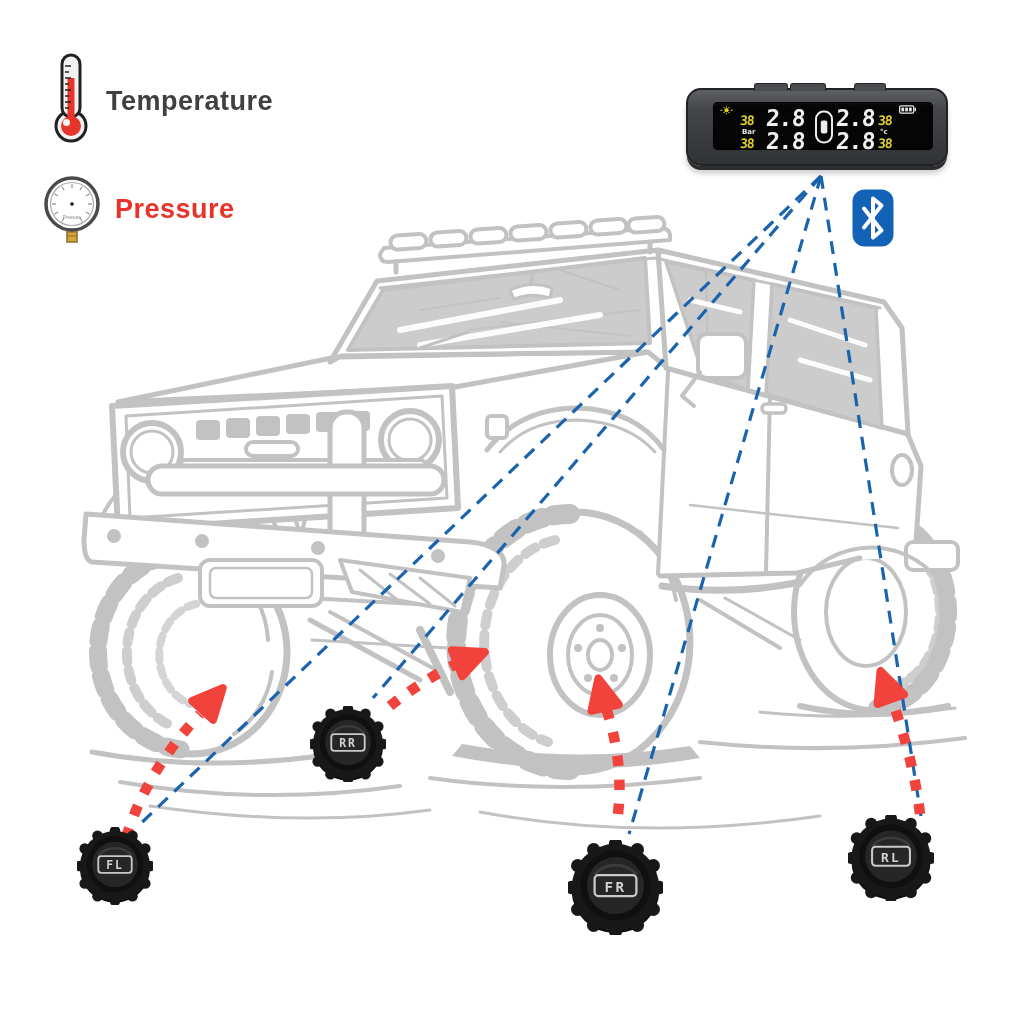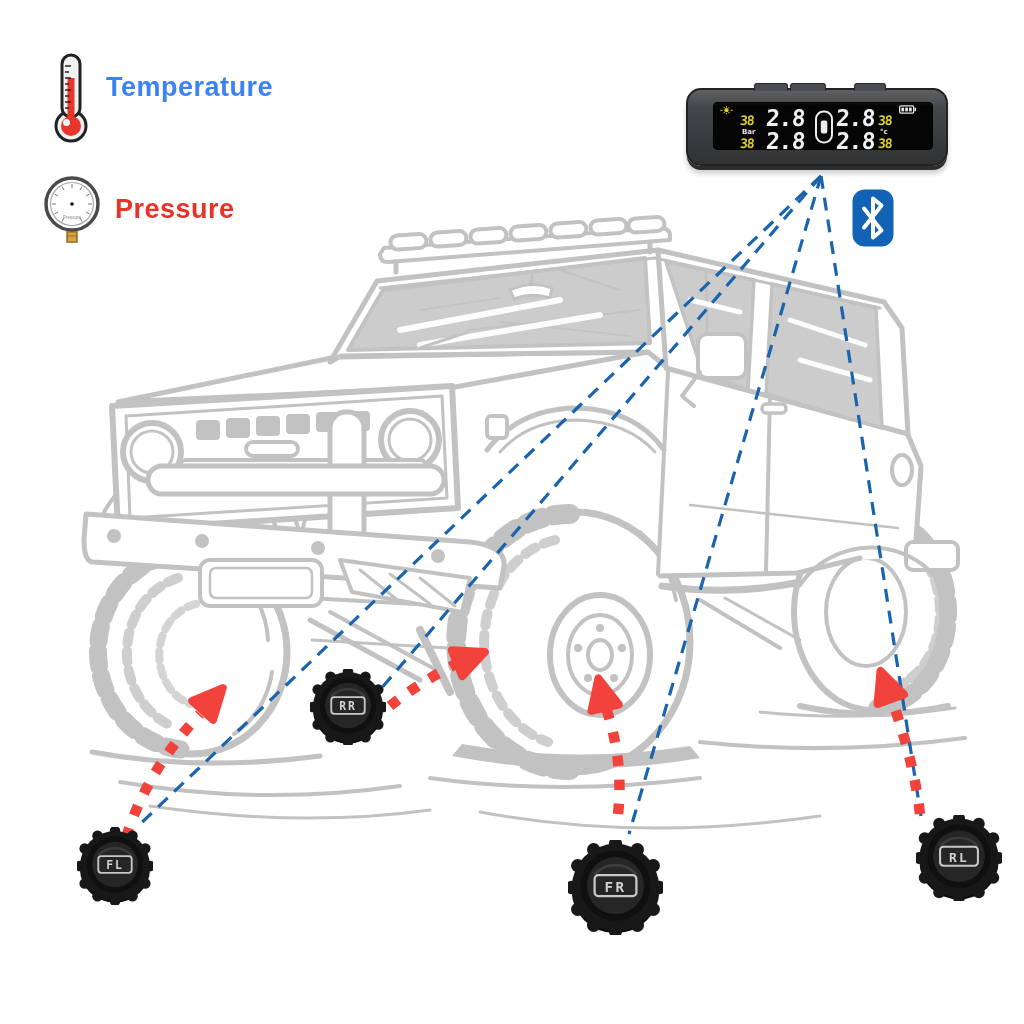--- a/index.html
+++ b/index.html
@@ -218,21 +218,21 @@
     <circle cx="25" cy="74" r="15" fill="#f2f2f2" stroke="#222" stroke-width="3"></circle>
     <rect x="16" y="3" width="18" height="62" rx="9" fill="#f2f2f2" stroke="#222" stroke-width="3"></rect>
     <rect x="21.5" y="26" width="7" height="42" fill="#e8352b"></rect>
     <circle cx="25" cy="74" r="10" fill="#e8352b"></circle>
     <circle cx="20.5" cy="70.5" r="3.5" fill="#f7f7f7"></circle>
     <g stroke="#222" stroke-width="1.6">
       <path d="M 19 14 h 6 M 19 20 h 4 M 19 26 h 6 M 19 32 h 4 M 19 38 h 6 M 19 44 h 4 M 19 50 h 6 M 19 56 h 4"></path>
     </g>
   </svg>
 </div>
-<div class="legend-label" style="left:106px;top:72px;color:#3b82f6">Temperature</div>
+<div class="legend-label" style="left:106px;top:86px;color:#404040">Temperature</div>
 
 <div class="abs" style="left:42px;top:174px;width:60px;height:76px">
   <svg width="60" height="76" viewBox="0 0 60 76">
     <rect x="25" y="54" width="10" height="14" fill="#d9a43c" stroke="#8a6a2a" stroke-width="1.5"></rect>
     <path d="M 25 58 h 10 M 25 62 h 10" stroke="#8a6a2a" stroke-width="1"></path>
     <circle cx="30" cy="30" r="26" fill="#ffffff" stroke="#4a4a4a" stroke-width="3.5"></circle>
     <circle cx="30" cy="30" r="21.5" fill="none" stroke="#aaa" stroke-width="1.2"></circle>
     <g stroke="#777" stroke-width="1">
       <path d="M 30 10 v 4 M 40 12.5 l -2 3.6 M 47.5 20 l -3.6 2 M 50 30 h -4 M 47.5 40 l -3.6 -2 M 40 47.5 l -2 -3.6 M 20 12.5 l 2 3.6 M 12.5 20 l 3.6 2 M 10 30 h 4 M 12.5 40 l 3.6 -2 M 20 47.5 l 2 -3.6"></path>
     </g>
@@ -303,21 +303,21 @@
       <circle cx="50" cy="50" r="46"></circle>
     </g>
     <circle cx="50" cy="48" r="37" fill="#101010"></circle>
     <circle cx="50" cy="48" r="30" fill="#262626"></circle>
     <path d="M 28 36 A 30 30 0 0 1 72 36" stroke="#3c3c3c" stroke-width="3" fill="none"></path>
     <rect x="28" y="37" width="44" height="22" rx="4" fill="none" stroke="#c9c9c9" stroke-width="2.4"></rect>
     <text x="50" y="54.5" class="cap-label">FL</text>
   </svg>
 </div>
 
-<div class="sensor" style="left:310px;top:669px;width:76px;height:76px">
+<div class="sensor" style="left:310px;top:706px;width:76px;height:76px">
   <svg width="76" height="76" viewBox="0 0 100 100">
     <ellipse cx="50" cy="54" rx="46" ry="44" fill="#0c0c0c"></ellipse>
     <g fill="#181818">
       <circle cx="96" cy="50" r="7"></circle>
         <circle cx="89.8" cy="73" r="7"></circle>
         <circle cx="73" cy="89.8" r="7"></circle>
       <circle cx="50" cy="96" r="7"></circle>
         <circle cx="27" cy="89.8" r="7"></circle>
         <circle cx="10.2" cy="73" r="7"></circle>
       <circle cx="4" cy="50" r="7"></circle>
@@ -355,21 +355,21 @@
       <circle cx="50" cy="50" r="46"></circle>
     </g>
     <circle cx="50" cy="48" r="37" fill="#101010"></circle>
     <circle cx="50" cy="48" r="30" fill="#262626"></circle>
     <path d="M 28 36 A 30 30 0 0 1 72 36" stroke="#3c3c3c" stroke-width="3" fill="none"></path>
     <rect x="28" y="37" width="44" height="22" rx="4" fill="none" stroke="#c9c9c9" stroke-width="2.4"></rect>
     <text x="50" y="54.5" class="cap-label">FR</text>
   </svg>
 </div>
 
-<div class="sensor" style="left:916px;top:815px;width:86px;height:86px">
+<div class="sensor" style="left:848px;top:815px;width:86px;height:86px">
   <svg width="86" height="86" viewBox="0 0 100 100">
     <ellipse cx="50" cy="54" rx="46" ry="44" fill="#0c0c0c"></ellipse>
     <g fill="#181818">
       <circle cx="96" cy="50" r="7"></circle>
         <circle cx="89.8" cy="73" r="7"></circle>
         <circle cx="73" cy="89.8" r="7"></circle>
       <circle cx="50" cy="96" r="7"></circle>
         <circle cx="27" cy="89.8" r="7"></circle>
         <circle cx="10.2" cy="73" r="7"></circle>
       <circle cx="4" cy="50" r="7"></circle>

